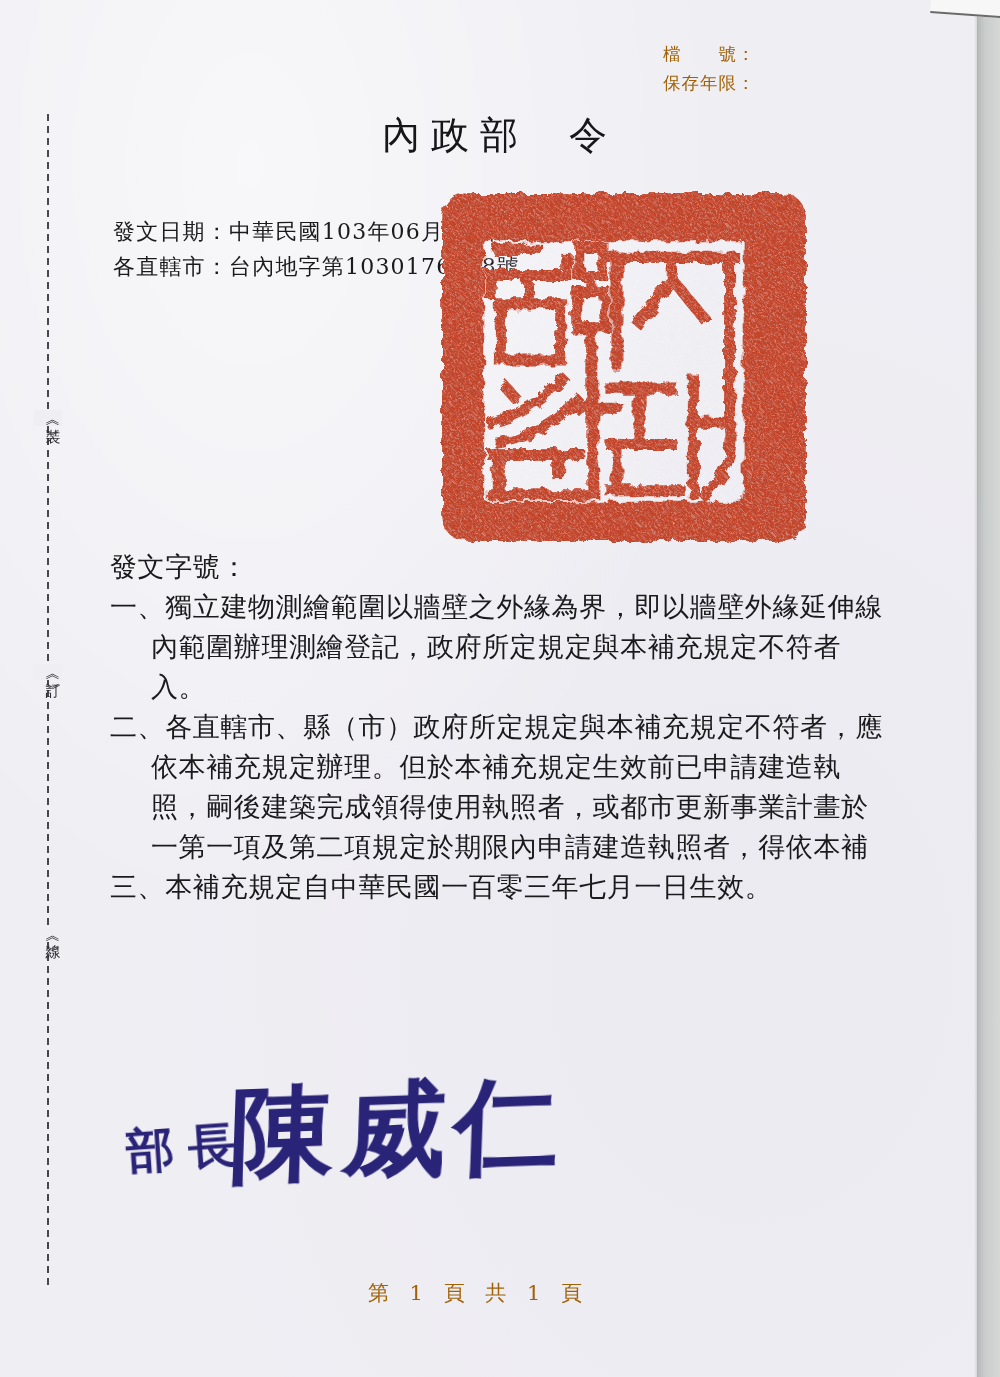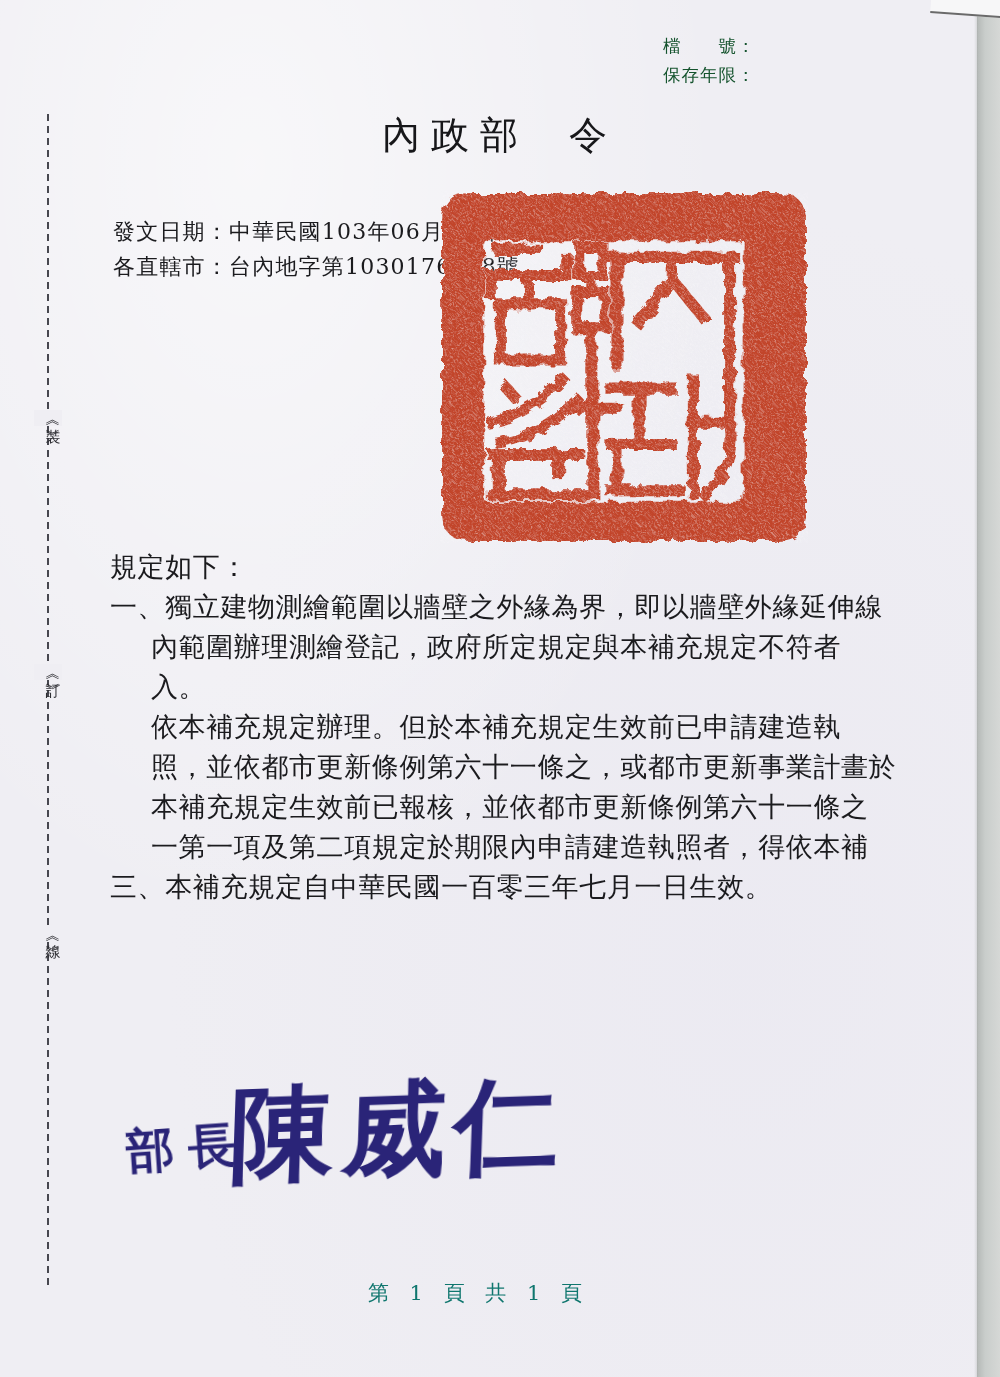--- a/index.html
+++ b/index.html
@@ -42,22 +42,22 @@
     writing-mode: vertical-rl; letter-spacing: 2px;
     font-size: 15px; color: #2e2e33;
     background: #efeef3; padding: 5px 0;
   }
   .binding-label.b0 { top: 410px; }
   .binding-label.b1 { top: 664px; }
   .binding-label.b2 { top: 926px; }
 
   
   .file-labels {
-    position: absolute; left: 663px; top: 32px;
-    font-size: 17.5px; line-height: 29px; letter-spacing: 1px; color: #14532d;
+    position: absolute; left: 663px; top: 40px;
+    font-size: 17.5px; line-height: 29px; letter-spacing: 1px; color: #a16207;
   }
 
   
   .title-row {
     position: absolute; left: 0; top: 110px; width: 1000px;
     display: flex; justify-content: center; align-items: baseline; gap: 40px;
     font-size: 38px; letter-spacing: 11px; color: #17171a;
   }
 
   
@@ -87,21 +87,21 @@
   .sig-name {
     position: absolute; left: 230px; top: 1062px;
     font-size: 104px; font-weight: bold; letter-spacing: 8px;
     transform: rotate(-2deg) skewX(-4deg); filter: blur(0.5px);
     white-space: nowrap;
   }
 
   
   .footer {
     position: absolute; left: 0; top: 1279px; width: 957px;
-    text-align: center; font-size: 21px; letter-spacing: 7px; color: #0f766e;
+    text-align: center; font-size: 21px; letter-spacing: 7px; color: #a16207;
   }
 </style>
 </head>
 <body>
 
 <div class="scan-edge"></div>
 <div class="scan-edge-soft"></div>
 <div class="corner-notch"></div>
 
 <div class="binding-line"></div>
@@ -186,27 +186,27 @@
         <path d="M152,186 V300"></path>
         <path d="M140,216 H176"></path>
       </g>
 
       <rect x="0" y="0" width="366" height="350" filter="url(#speckle)" opacity="0.55"></rect>
     </g>
   </svg>
 </div>
 
 <div class="body-text" id="body-lines">
-    <div class="body-line">規定如下：</div>
+    <div class="body-line">發文字號：</div>
     <div class="body-line">一、獨立建物測繪範圍以牆壁之外緣為界，即以牆壁外緣延伸線</div>
     <div class="body-line indent">內範圍辦理測繪登記，政府所定規定與本補充規定不符者</div>
     <div class="body-line indent">入。</div>
+    <div class="body-line">二、各直轄市、縣（市）政府所定規定與本補充規定不符者，應</div>
     <div class="body-line indent">依本補充規定辦理。但於本補充規定生效前已申請建造執</div>
-    <div class="body-line indent">照，並依都市更新條例第六十一條之，或都市更新事業計畫於</div>
-    <div class="body-line indent">本補充規定生效前已報核，並依都市更新條例第六十一條之</div>
+    <div class="body-line indent">照，嗣後建築完成領得使用執照者，或都市更新事業計畫於</div>
     <div class="body-line indent">一第一項及第二項規定於期限內申請建造執照者，得依本補</div>
     <div class="body-line">三、本補充規定自中華民國一百零三年七月一日生效。</div>
   </div>
 
 <div class="sig-title" style="color: rgb(42, 36, 120);">部長</div>
 <div class="sig-name" style="color: rgb(42, 36, 120);">陳威仁</div>
 
 <div class="footer">第 1 頁 共 1 頁</div>
 
 </body></html>

